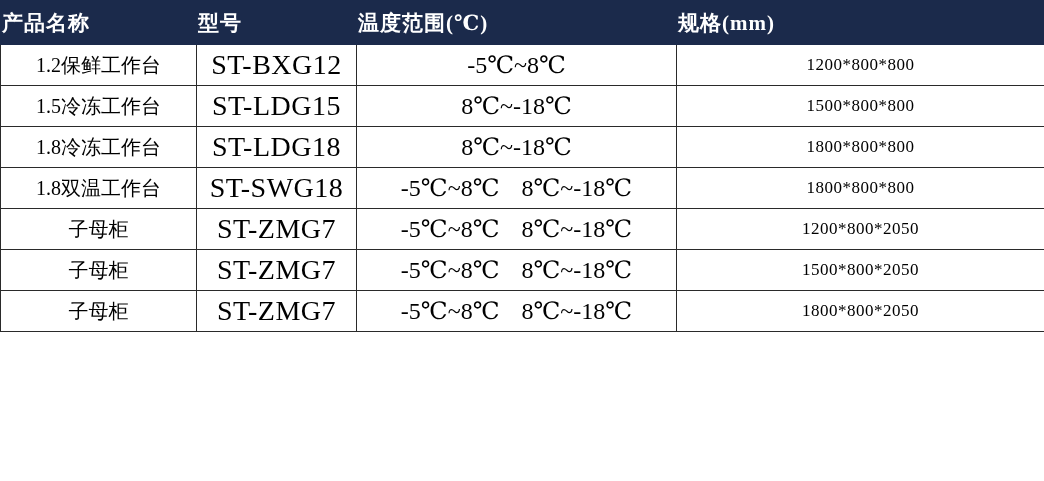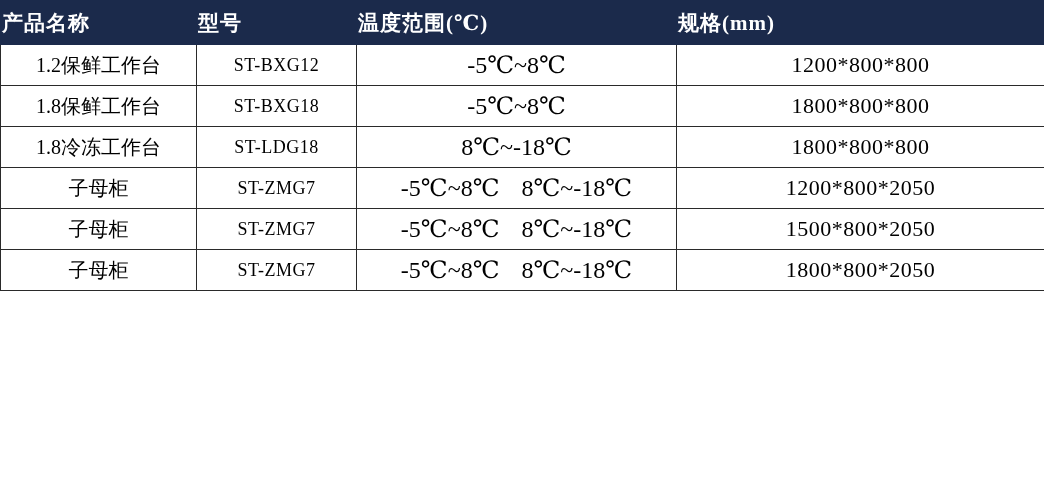--- a/index.html
+++ b/index.html
@@ -44,22 +44,22 @@
     text-align: center;
     vertical-align: middle;
     color: #000000;
     font-size: 20px;
     padding: 0 4px;
     white-space: nowrap;
     overflow: hidden;
     margin-left: 16px;
   }
   td.c-name-cell  { font-size: 20px; }
-  td.c-model-cell { font-size: 18px; letter-spacing: 0.5px; }
-  td.c-size-cell  { font-size: 22px; letter-spacing: 0.5px; font-family: Liberation Serif, serif; }
+  td.c-model-cell { font-size: 28px; letter-spacing: 0.5px; }
+  td.c-size-cell  { font-size: 17px; letter-spacing: 0.5px; font-family: Liberation Serif, serif; }
   td.c-temp-cell  { font-size: 24px; }
 
   
   .temp-s  { font-size: 15px; }
   .temp-m  { font-size: 17px; }
   .temp-l  { font-size: 20px; }
   .temp-xl { font-size: 21px; }
 
   .temp-dual span.gap {
     display: inline-block;
@@ -86,29 +86,35 @@
       </tr>
     </thead>
     <tbody id="table-body">
         <tr>
           <td class="c-name-cell">1.2保鲜工作台</td>
           <td class="c-model-cell">ST-BXG12</td>
           <td class="c-temp-cell temp-s">-5℃~8℃</td>
           <td class="c-size-cell">1200*800*800</td>
         </tr>
         <tr>
-          <td class="c-name-cell">1.8保鲜工作台</td>
-          <td class="c-model-cell">ST-BXG18</td>
-          <td class="c-temp-cell temp-s">-5℃~8℃</td>
-          <td class="c-size-cell">1800*800*800</td>
+          <td class="c-name-cell">1.5冷冻工作台</td>
+          <td class="c-model-cell">ST-LDG15</td>
+          <td class="c-temp-cell temp-xl">8℃~-18℃</td>
+          <td class="c-size-cell">1500*800*800</td>
         </tr>
         <tr>
           <td class="c-name-cell">1.8冷冻工作台</td>
           <td class="c-model-cell">ST-LDG18</td>
           <td class="c-temp-cell temp-xl">8℃~-18℃</td>
+          <td class="c-size-cell">1800*800*800</td>
+        </tr>
+        <tr>
+          <td class="c-name-cell">1.8双温工作台</td>
+          <td class="c-model-cell">ST-SWG18</td>
+          <td class="c-temp-cell temp-m temp-dual"><span>-5℃~8℃</span><span class="gap"></span><span>8℃~-18℃</span></td>
           <td class="c-size-cell">1800*800*800</td>
         </tr>
         <tr>
           <td class="c-name-cell">子母柜</td>
           <td class="c-model-cell">ST-ZMG7</td>
           <td class="c-temp-cell temp-m temp-dual"><span>-5℃~8℃</span><span class="gap"></span><span>8℃~-18℃</span></td>
           <td class="c-size-cell">1200*800*2050</td>
         </tr>
         <tr>
           <td class="c-name-cell">子母柜</td>

